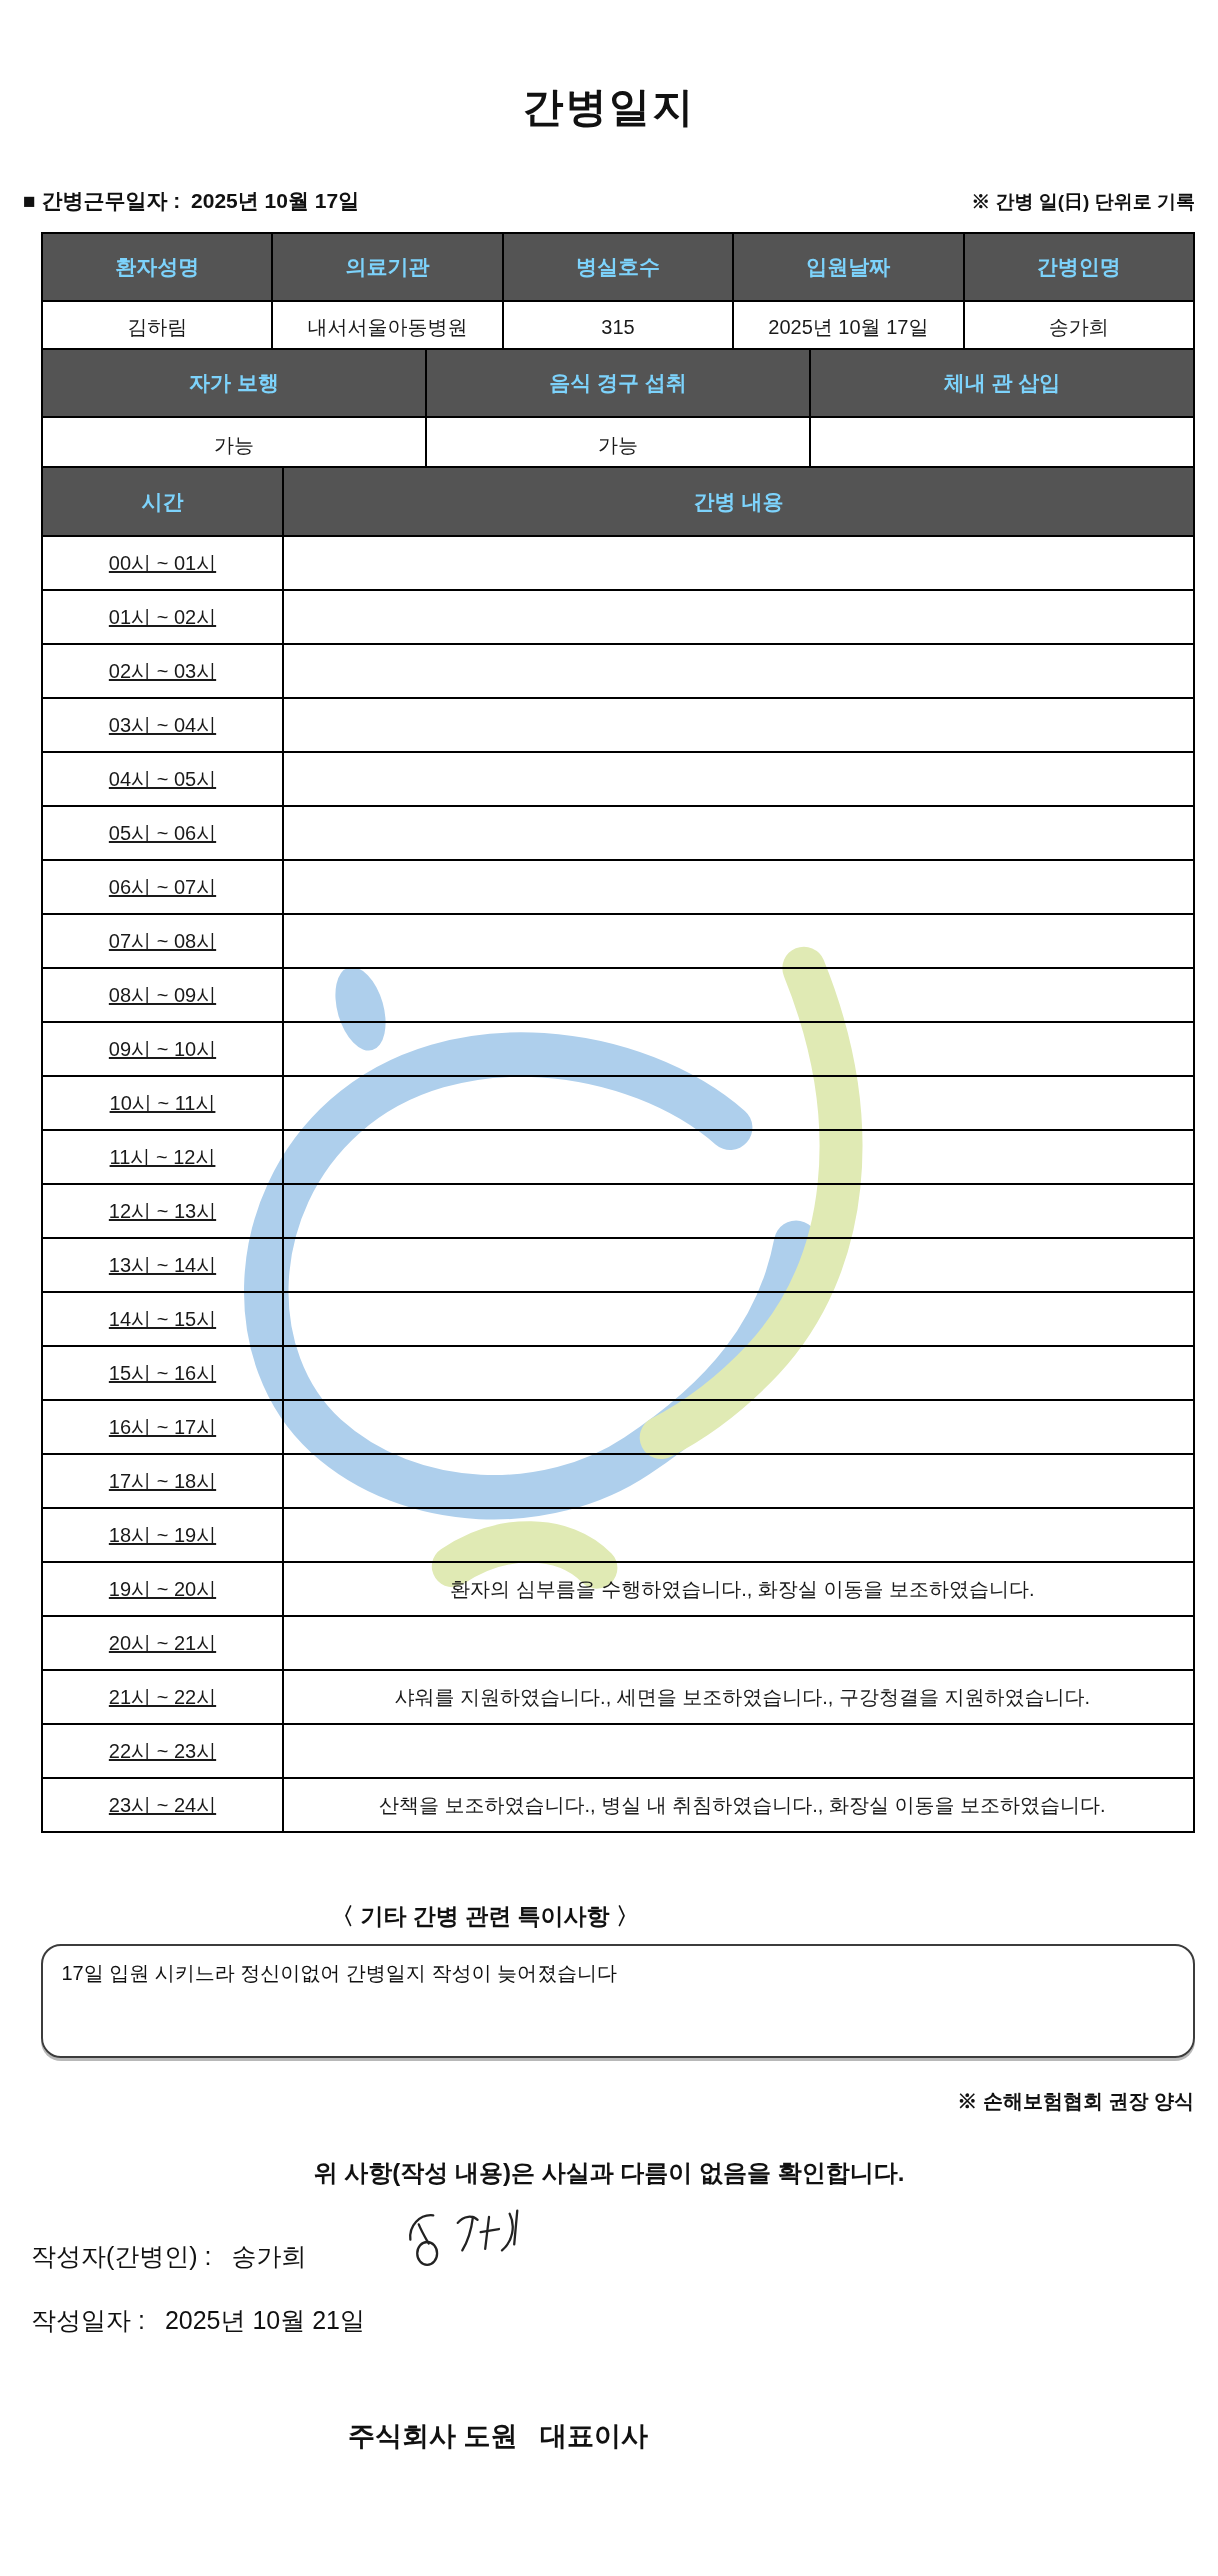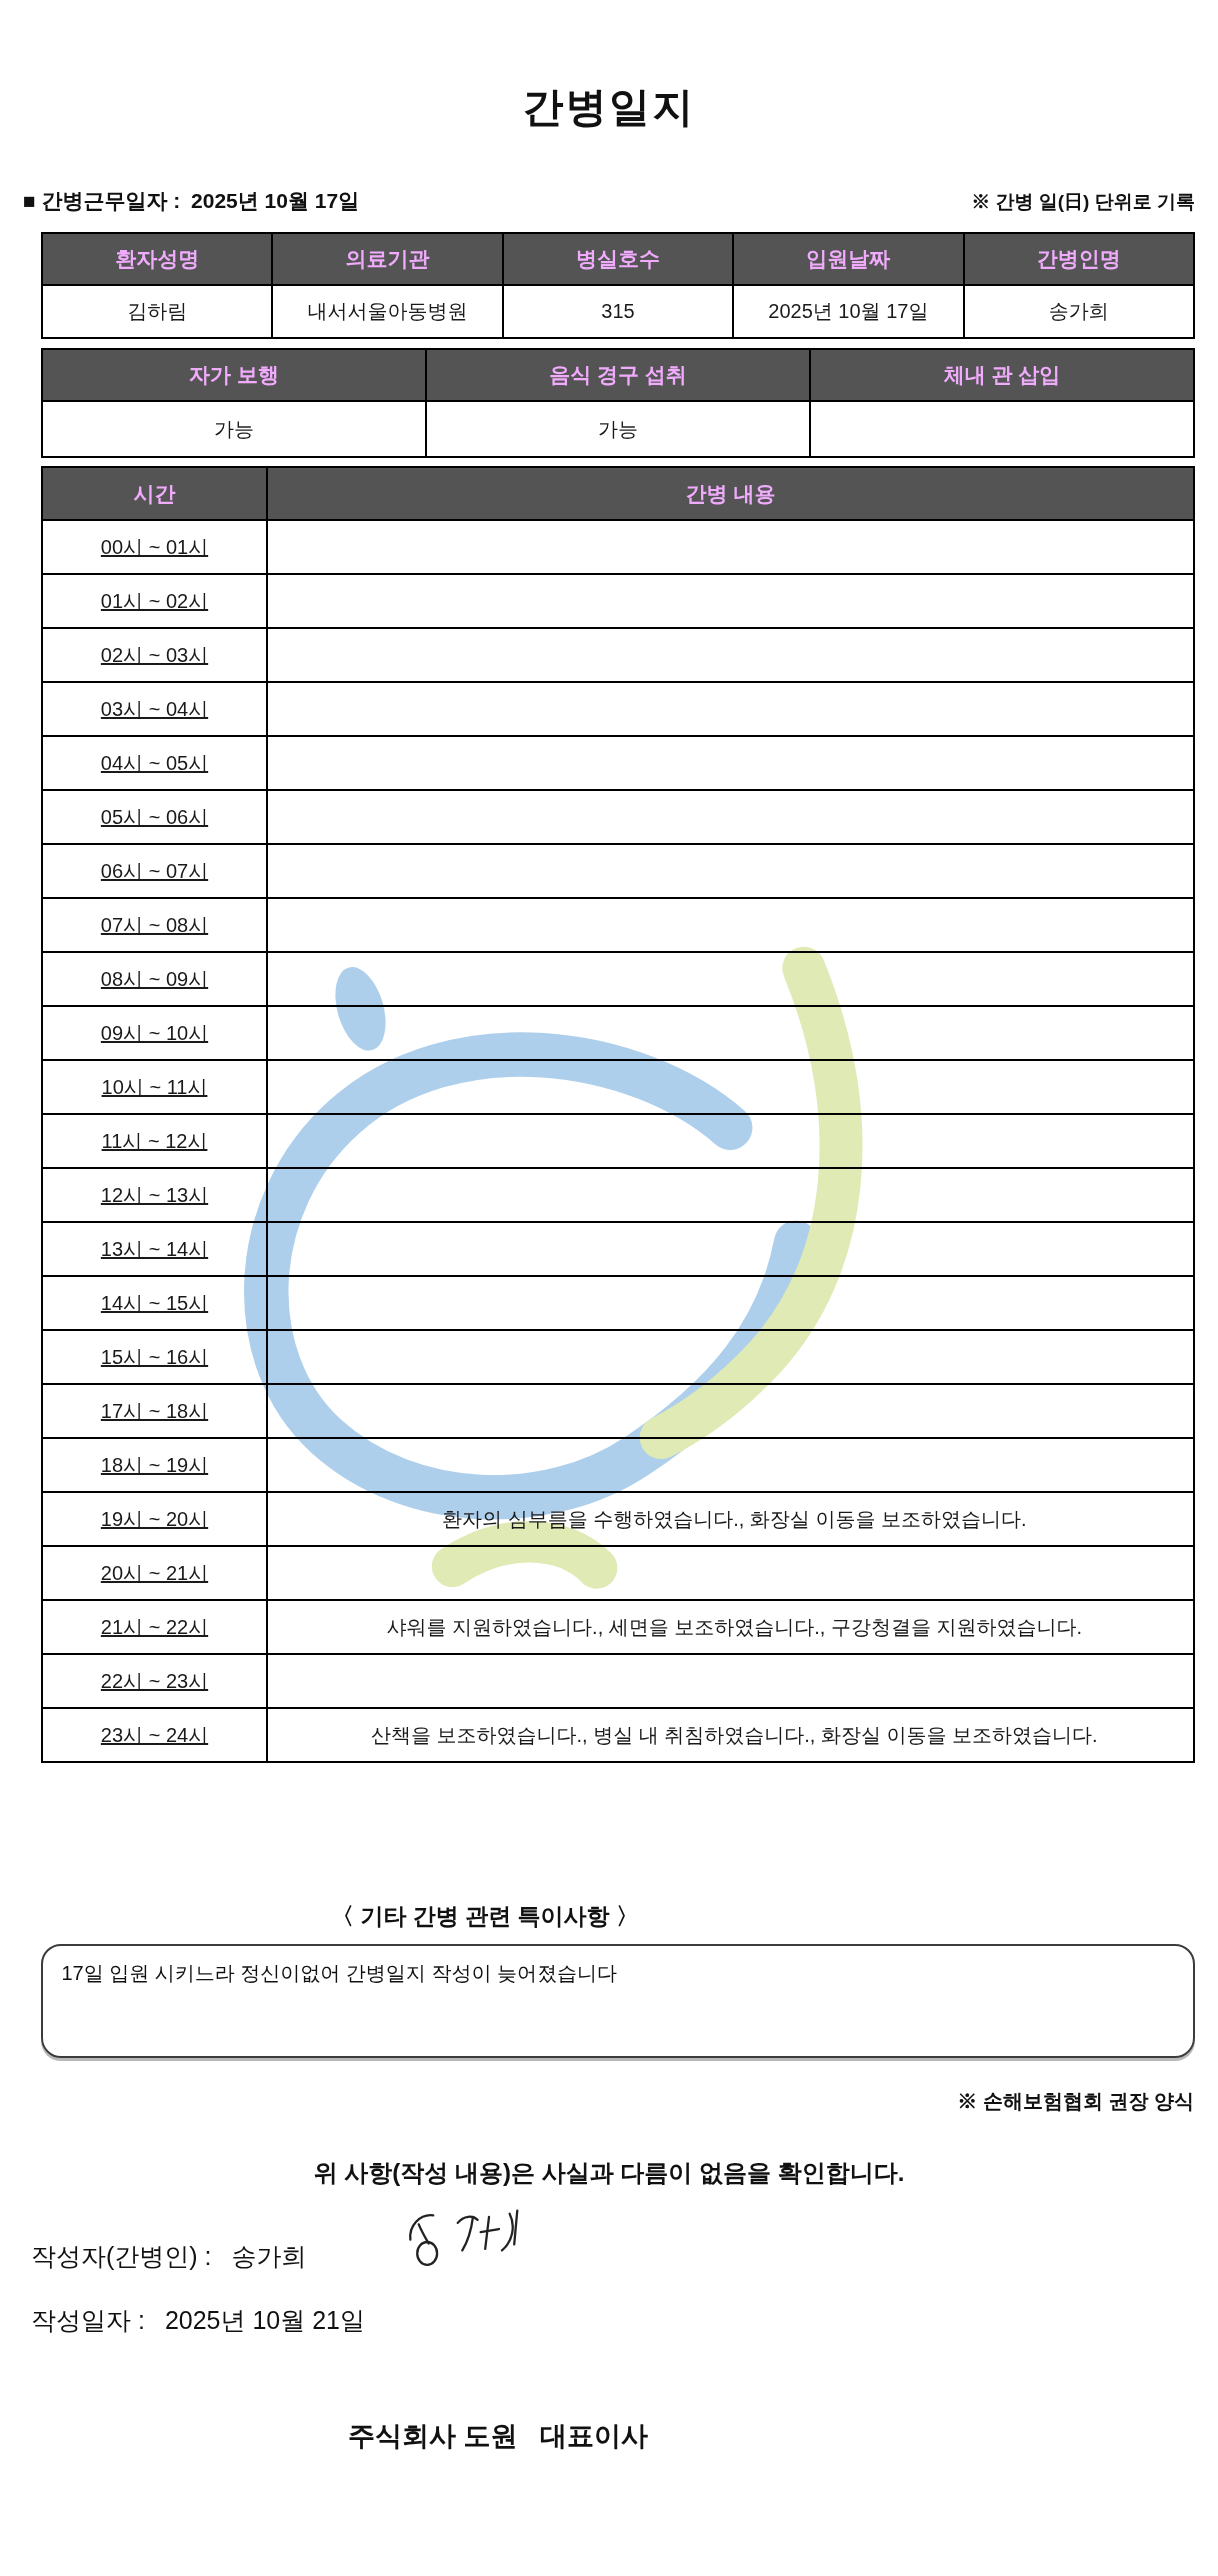--- a/index.html
+++ b/index.html
@@ -9,21 +9,21 @@
   .layer{position:absolute;left:0;top:0;width:1218px;height:2576px;z-index:1;}
 
   .title{top:80px;left:0;width:1218px;text-align:center;font-size:41px;font-weight:bold;letter-spacing:2.3px;}
 
   .meta-row{top:187px;left:23px;width:1172px;display:flex;justify-content:space-between;align-items:flex-end;}
   .meta-left{font-size:21px;font-weight:bold;}
   .meta-left .date{margin-left:10.7px;font-weight:bold;}
   .meta-right{font-size:19px;font-weight:bold;}
 
   table.grid{border-collapse:collapse;table-layout:fixed;position:absolute;left:41px;width:1154px;background:transparent;}
-  table.grid th{background:#545454;color:#f0abfc;font-size:21px;font-weight:bold;border:2.3px solid #000;padding:0;}
+  table.grid th{background:#545454;color:#7dd3fc;font-size:21px;font-weight:bold;border:2.3px solid #000;padding:8px;}
   table.grid td{font-size:20px;color:#1a1a1a;text-align:center;border:2.3px solid #000;padding:0;background:transparent;}
 
   #patient-table{top:232px;}
   #patient-table th{height:50px;}
   #patient-table td{height:51px;margin-left:40px;}
 
   #status-table{top:348px;}
   #status-table th{height:50px;}
   #status-table td{height:54px;}
 
@@ -172,20 +172,24 @@
         <tr>
           <td class="time-cell">13시 ~ 14시</td>
           <td class="content-cell"></td>
         </tr>
         <tr>
           <td class="time-cell">14시 ~ 15시</td>
           <td class="content-cell"></td>
         </tr>
         <tr>
           <td class="time-cell">15시 ~ 16시</td>
+          <td class="content-cell"></td>
+        </tr>
+        <tr>
+          <td class="time-cell">16시 ~ 17시</td>
           <td class="content-cell"></td>
         </tr>
         <tr>
           <td class="time-cell">17시 ~ 18시</td>
           <td class="content-cell"></td>
         </tr>
         <tr>
           <td class="time-cell">18시 ~ 19시</td>
           <td class="content-cell"></td>
         </tr>

